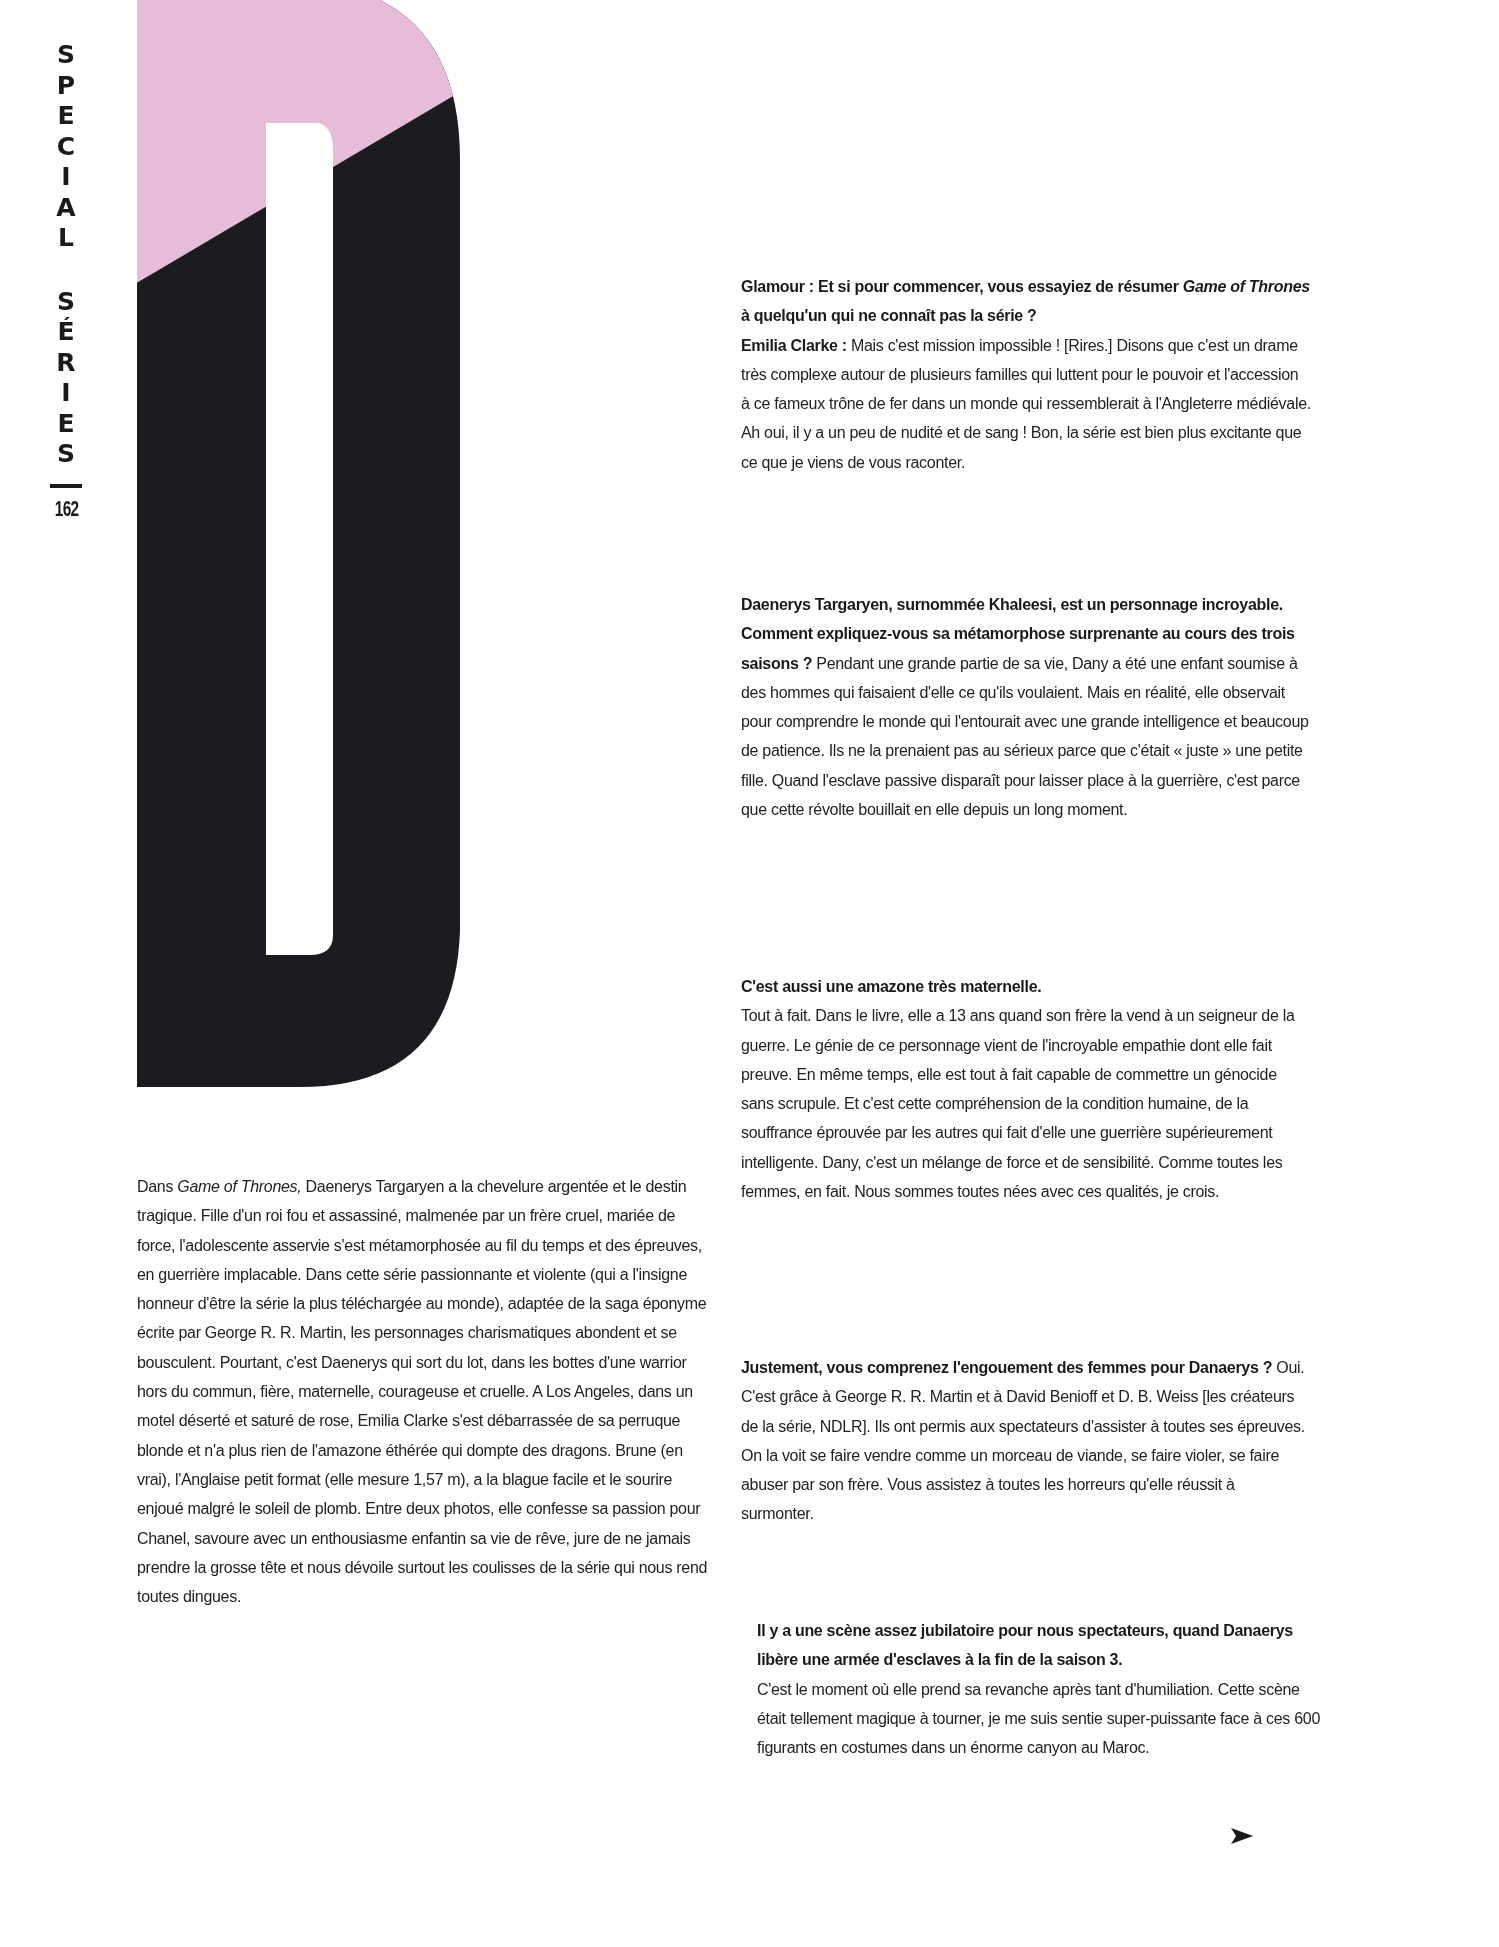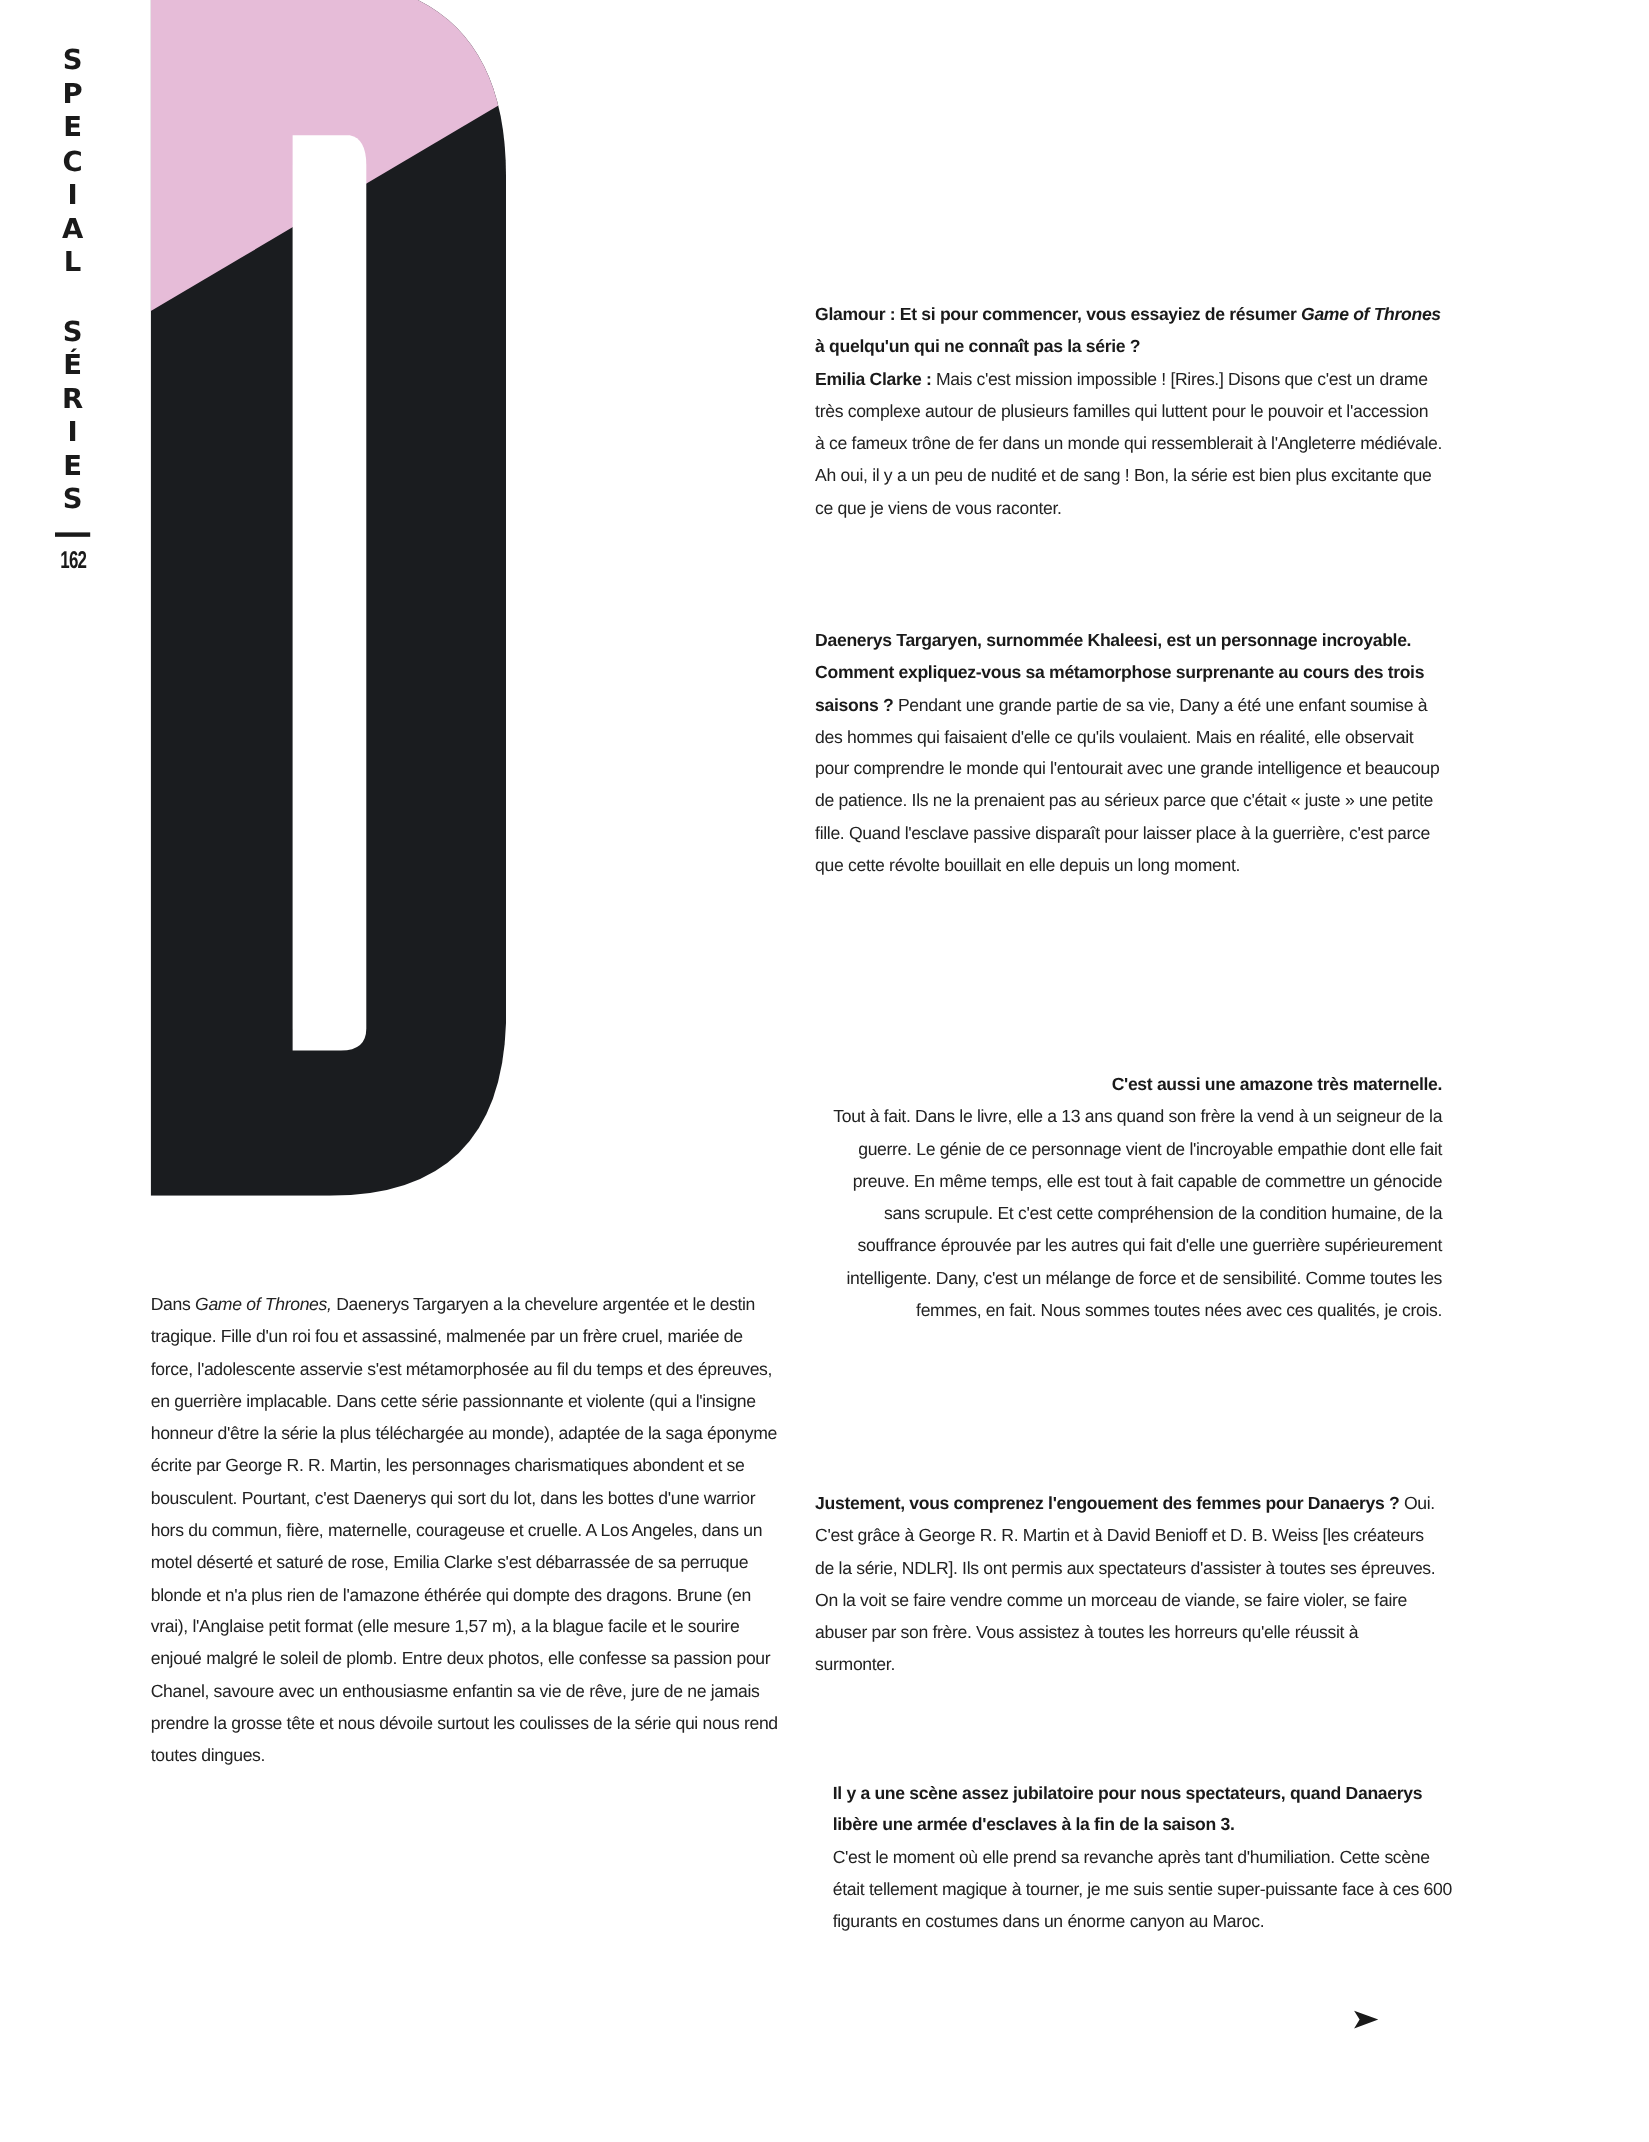--- a/index.html
+++ b/index.html
@@ -12,22 +12,22 @@
   .side .pnum { display: block; font-family: "Liberation Sans Narrow", "Liberation Sans", sans-serif;
                 font-size: 22px; font-weight: bold; transform: scaleX(0.7); letter-spacing: -1px; }
   .dletter { position: absolute; left: 0; top: 0; }
   .col { position: absolute; font-family: "Liberation Sans", sans-serif; font-size: 16px;
          line-height: 29.3px; color: #222; letter-spacing: -0.3px; }
   .col p { margin: 0; }
   .col b { font-weight: bold; color: #1a1a1a; }
   .left-col { left: 137px; top: 1172px; width: 580px; }
   .right-col { left: 741px; width: 570px; }
   .q1 { top: 272px; }
-  .q2 { top: 568px; }
-  .q3 { top: 972px; text-align: right; }
+  .q2 { top: 590px; }
+  .q3 { top: 972px; }
   .q4 { top: 1353px; }
   .q5 { top: 1616px; margin-left: 16px; }
   .arrow { position: absolute; left: 1230px; top: 1826px; width: 24px; height: 20px; }
 </style>
 </head>
 <body>
 
 <div class="side">
   <span class="ltr">S</span>
   <span class="ltr">P</span>

